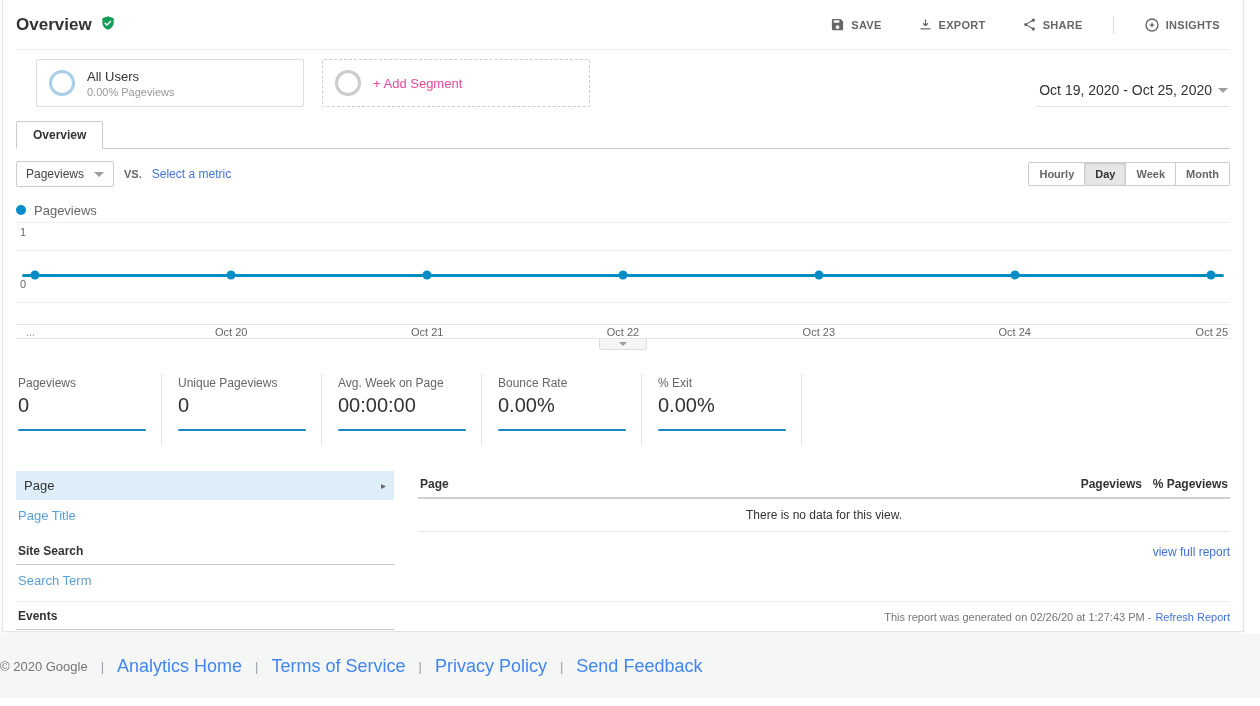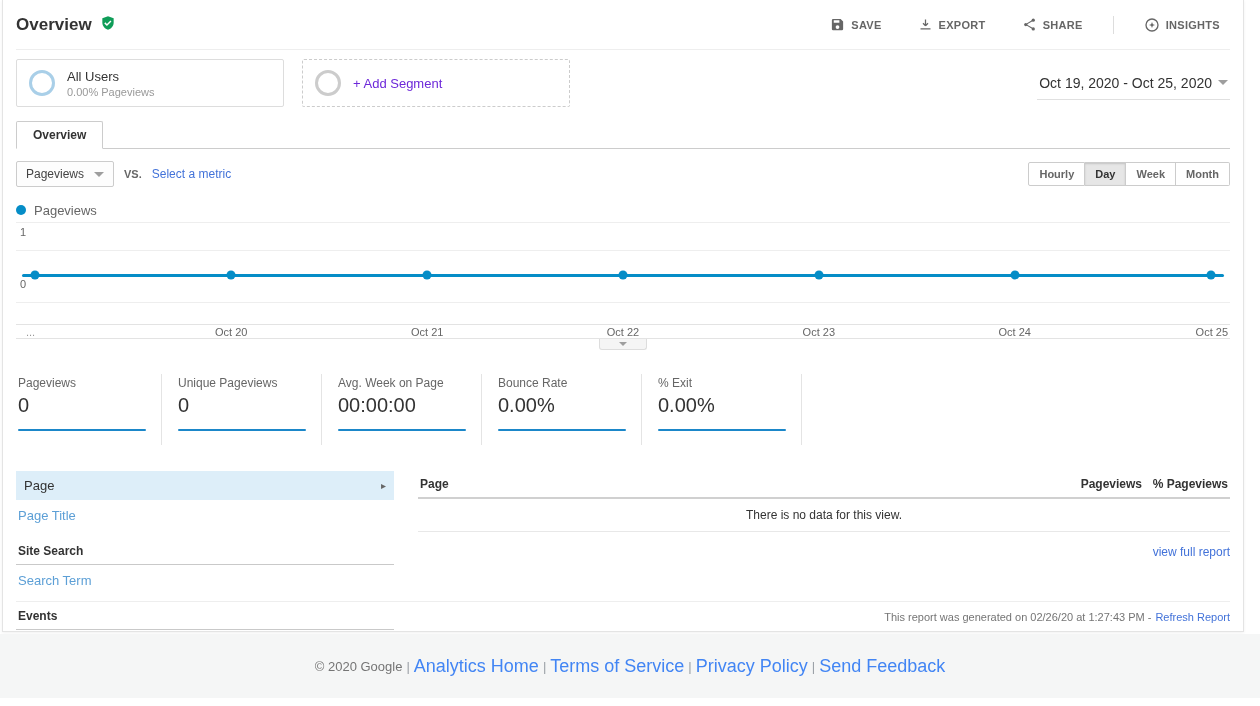--- a/index.html
+++ b/index.html
@@ -16,30 +16,30 @@
   .hdr-left { display:flex; align-items:center; gap:8px; }
   .hdr-title { font-size:17px; font-weight:bold; color:#333; }
   .hdr-actions { display:flex; align-items:center; gap:16px; }
   .hbtn { display:flex; align-items:center; gap:6px; padding:6px 10px;
     font-size:11px; font-weight:bold; color:#666; letter-spacing:.3px;
     background:none; border:none; cursor:pointer; }
   .hbtn svg { display:block; }
   .vsep { width:1px; height:18px; background:#ddd; margin:0 4px; }
 
   
-  .segrow { display:flex; align-items:center; justify-content:space-between; padding-top:9px; }
+  .segrow { display:flex; align-items:flex-end; justify-content:space-between; padding-top:9px;margin-left:20px; }
   .segcards { display:flex; gap:18px; }
   .segcard { width:268px; height:48px; display:flex; align-items:center; gap:12px;
     padding:0 12px; background:#fff; border:1px solid #ddd; border-radius:2px; cursor:pointer; }
   .segcard.dashed { border:1px dashed #ccc; }
   .segcircle { width:26px; height:26px; border-radius:50%; border:3px solid #a9cfe8; flex:none; }
   .segcircle.gray { border-color:#ccc; }
   .seg-title { font-size:13px; color:#333; }
   .seg-sub { font-size:11px; color:#999; margin-top:2px; }
-  .seg-add-label { font-size:13px; color:#6d28d9; }
+  .seg-add-label { font-size:13px; color:#ec4899; }
   .daterange { display:flex; align-items:center; gap:6px; padding:6px 2px 8px 2px;
     border-bottom:1px solid #e0e0e0; cursor:pointer; margin-top:2px; }
   .daterange-text { font-size:14px; color:#333; }
   .caret { width:0; height:0; border-left:5px solid transparent; border-right:5px solid transparent;
     border-top:5px solid #9e9e9e; }
 
   
   .tabbar { margin-top:14px; border-bottom:1px solid #ccc; padding-left:0; display:flex; }
   .tab { background:#fff; border:1px solid #ccc; border-bottom:1px solid #fff;
     margin-bottom:-1px; padding:6px 16px; font-size:12px; font-weight:bold;
@@ -114,22 +114,22 @@
   .vfr-row { text-align:right; padding-top:10px; }
 
   
   .card-footer { position:absolute; left:13px; right:13px; bottom:0; height:30px;
     border-top:1px solid #eee; display:flex; align-items:center; justify-content:flex-end;
     font-size:11px; color:#757575; gap:4px; }
   .card-footer .link-blue { font-size:11px; }
 
   
   .page-footer { position:absolute; top:634px; left:0; width:1260px; height:64px;
-    background:#f5f6f6; display:flex; align-items:center; justify-content:center;
-    font-size:13px; color:#757575; gap:4px; }
+    background:#f5f6f6; display:flex; align-items:center; justify-content:flex-start;
+    font-size:13px; color:#757575; gap:13px; }
   .pf-link { color:#4285f4; text-decoration:none; cursor:pointer; font-size:18px; }
   .pf-sep { color:#9aa0a6; }
 </style>
 </head>
 <body>
 
 <div class="card">
 
   <div class="hdr">
     <div class="hdr-left">

